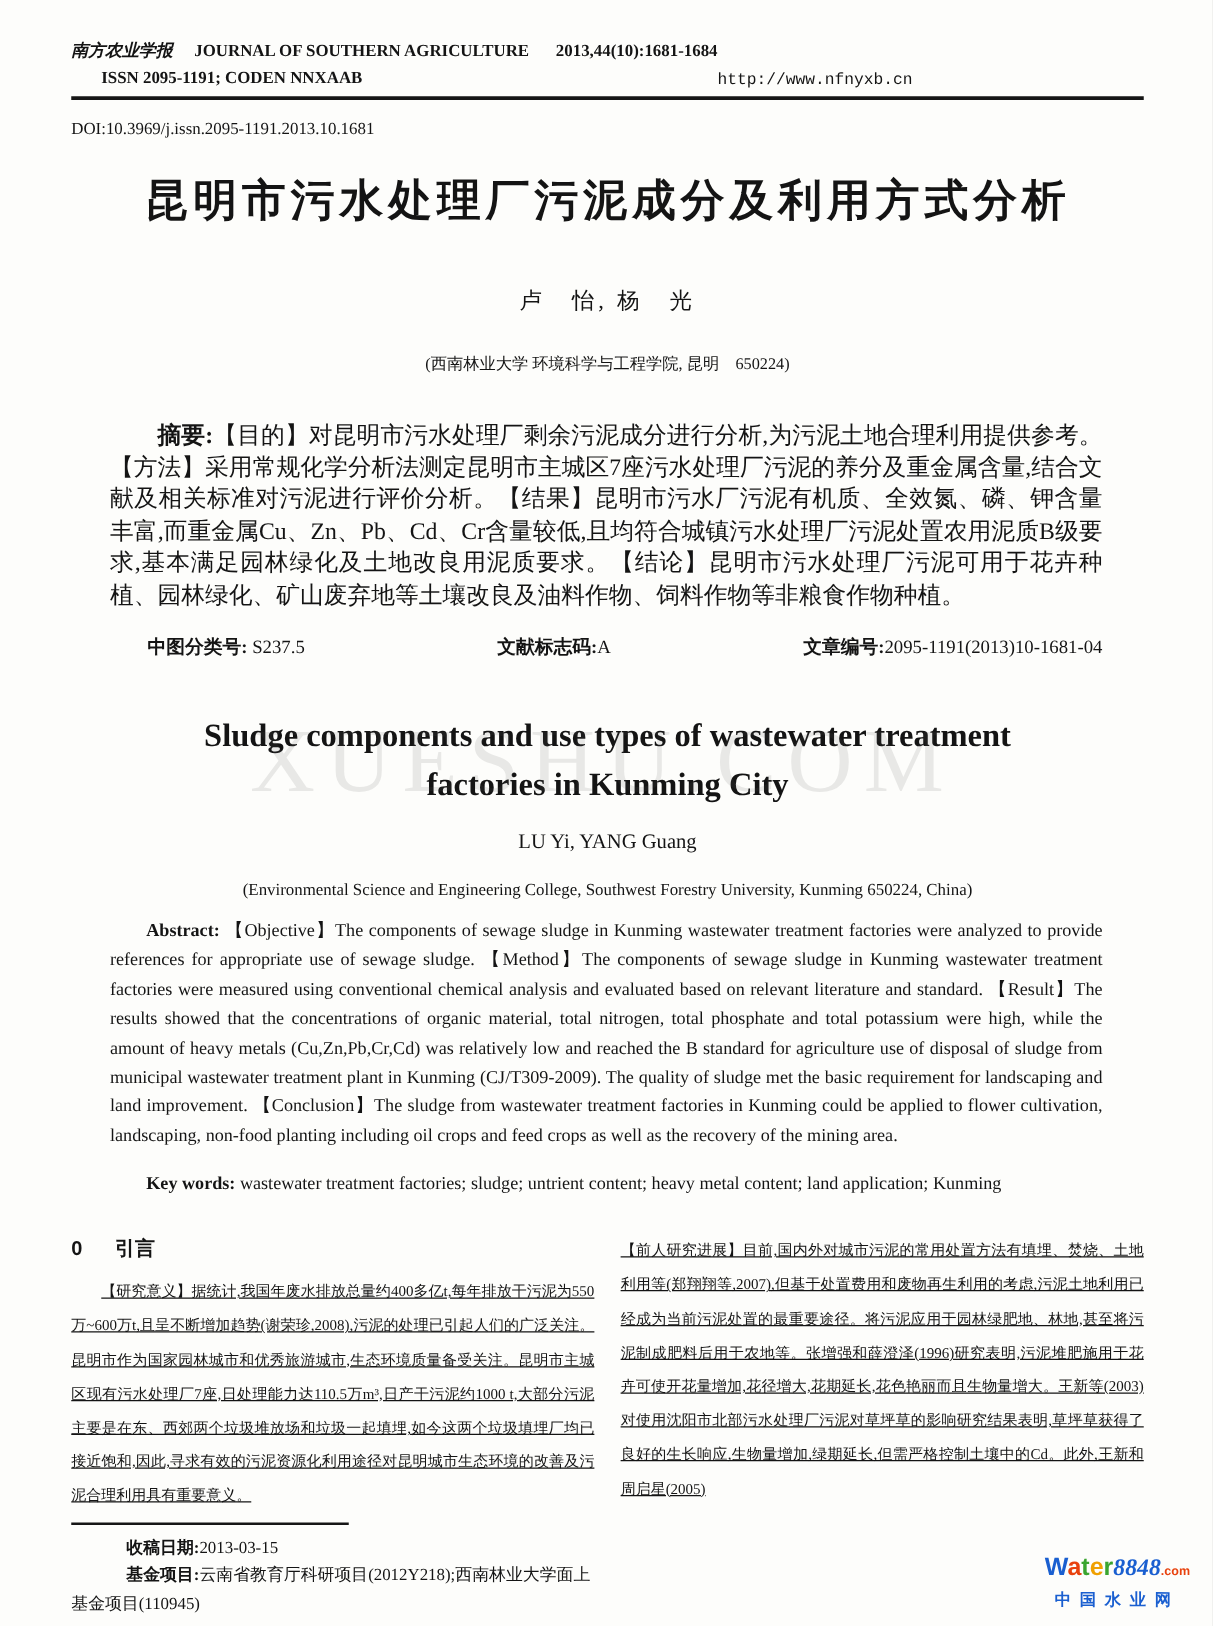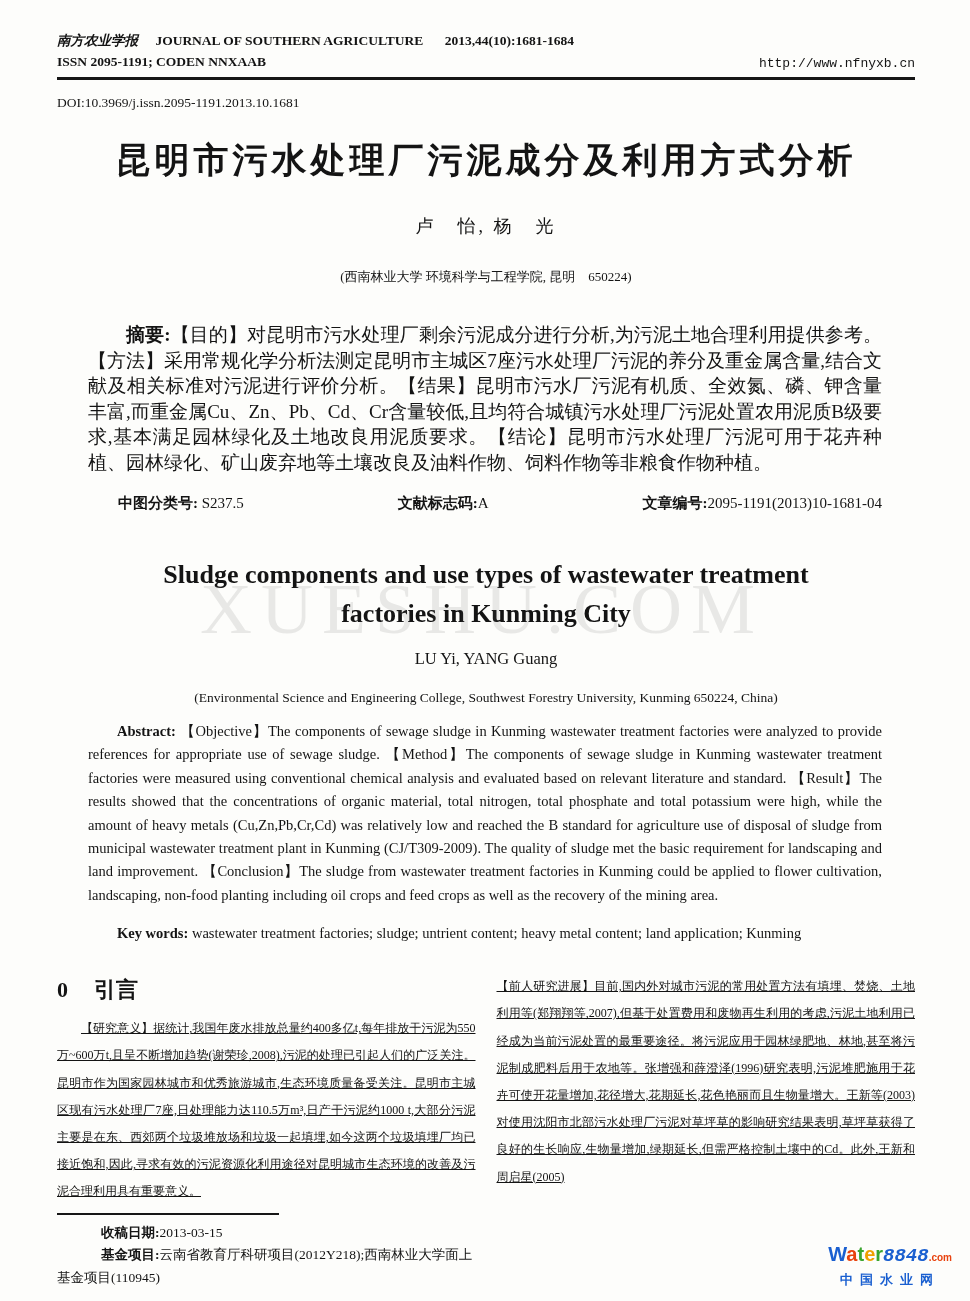--- a/index.html
+++ b/index.html
@@ -8,55 +8,55 @@
     width:970px;height:1301px;
     margin:0 auto;
     background:#fdfdfb;
     color:#141414;
     font-family:"Liberation Serif","DejaVu Serif",serif;
     overflow:hidden;
     box-sizing:border-box;
     padding:30px 55px 0 57px;
   }
   
-  .hdr{display:flex;justify-content:space-between;align-items:flex-end;}
+  .hdr{display:flex;align-items:flex-end;}
   .hdr-left{font-size:13.5px;line-height:21px;}
   .hdr-journal-cn{font-style:italic;font-weight:bold;margin-right:14px;}
   .hdr-journal-en{font-weight:bold;margin-right:18px;}
   .hdr-issue{font-weight:bold;}
-  .hdr-issn{font-weight:bold;}
+  .hdr-issn{font-weight:bold;margin-left:24px;}
   .hdr-site{font-size:13px;padding-bottom:1px;font-family:Liberation Mono, monospace;}
   .rule{height:3px;background:#161616;margin-top:5px;}
   .doi{margin-top:15px;font-size:13.5px;}
   
   .title-cn{
     margin:26px 0 0 0;text-align:center;
     font-size:35px;font-weight:bold;letter-spacing:4px;
   }
-  .authors-cn{margin-top:30px;text-align:center;font-size:18px;letter-spacing:3px;}
+  .authors-cn{margin-top:44px;text-align:center;font-size:18px;letter-spacing:3px;}
   .affil-cn{margin-top:30px;text-align:center;font-size:13px;}
   .abs-block{margin-top:24px;padding:0 33px 0 31px;}
   .abs-cn{font-size:19px;line-height:25.5px;text-align:justify;text-indent:2em;margin-top:36px;}
   .abs-cn b,.kw-cn b{font-weight:bold;}
   .kw-cn{font-size:15px;line-height:25.5px;text-indent:2em;margin-top:1px;}
   .clc-row{display:flex;justify-content:space-between;font-size:15px;margin-top:4px;padding-left:2em;align-items:flex-end;}
   .clc-row b{font-weight:bold;}
   
   .title-en{margin-top:42px;text-align:center;font-size:26px;font-weight:bold;line-height:39px;}
   .authors-en{margin-top:16px;text-align:center;font-size:16.5px;}
   .affil-en{margin-top:21px;text-align:center;font-size:13.5px;}
   .abs-en{font-size:14.5px;line-height:23.4px;text-align:justify;text-indent:2em;margin-top:14px;}
   .kw-en{font-size:14.5px;line-height:23.4px;text-align:justify;text-indent:2em;margin-top:1px;}
   .abs-en b,.kw-en b{font-weight:bold;}
   
   .body-cols{display:flex;gap:21px;margin-top:26px;}
   .col{width:419px;}
   .sec-h{
-    font-family:Liberation Serif, serif;
-    font-size:22px;font-weight:bold;margin:4px 0 10px 0;
+    font-family:Liberation Sans, sans-serif;
+    font-size:16px;font-weight:bold;margin:4px 0 10px 0;
   }
   .sec-h .sec-num{margin-right:26px;}
   .body-p{font-size:12px;line-height:27.2px;text-align:justify;margin:0;text-decoration:underline;}
   .indent{text-indent:2em;}
   
   .foot-rule{width:222px;height:2px;background:#161616;margin-top:7px;}
   .footnotes{margin-top:7px;font-size:13.5px;line-height:22.5px;}
   .footnotes b{font-weight:bold;padding-left:44px;}
   
   .watermark{
@@ -131,18 +131,18 @@
 
       </div>
     </div>
     <div class="col">
       <p class="body-p" style="margin-top:2px;">【前人研究进展】目前,国内外对城市污泥的常用处置方法有填埋、焚烧、土地利用等(郑翔翔等,2007),但基于处置费用和废物再生利用的考虑,污泥土地利用已经成为当前污泥处置的最重要途径。将污泥应用于园林绿肥地、林地,甚至将污泥制成肥料后用于农地等。张增强和薛澄泽(1996)研究表明,污泥堆肥施用于花卉可使开花量增加,花径增大,花期延长,花色艳丽而且生物量增大。王新等(2003)对使用沈阳市北部污水处理厂污泥对草坪草的影响研究结果表明,草坪草获得了良好的生长响应,生物量增加,绿期延长,但需严格控制土壤中的Cd。此外,王新和周启星(2005)</p>
     </div>
   </div>
 
   <div class="logo">
     <div class="logo-main">
-      <span style="color: rgb(26, 95, 208);">W</span><span style="color: rgb(232, 66, 14);">a</span><span style="color: rgb(58, 165, 47);">t</span><span style="color: rgb(240, 160, 0);">e</span><span style="color: rgb(58, 165, 47);">r</span><span class="logo-num" style="color: rgb(26, 95, 208); font-family: Liberation Mono, monospace;">8848</span><span class="logo-tld" style="color: rgb(232, 66, 14);">.com</span>
+      <span style="color: rgb(26, 95, 208);">W</span><span style="color: rgb(232, 66, 14);">a</span><span style="color: rgb(58, 165, 47);">t</span><span style="color: rgb(240, 160, 0);">e</span><span style="color: rgb(58, 165, 47);">r</span><span class="logo-num" style="color: rgb(26, 95, 208);">8848</span><span class="logo-tld" style="color: rgb(232, 66, 14);">.com</span>
     </div>
     <div class="logo-sub" style="color: rgb(26, 95, 208);">中国水业网</div>
   </div>
 
 </div>
 
 </body></html>

